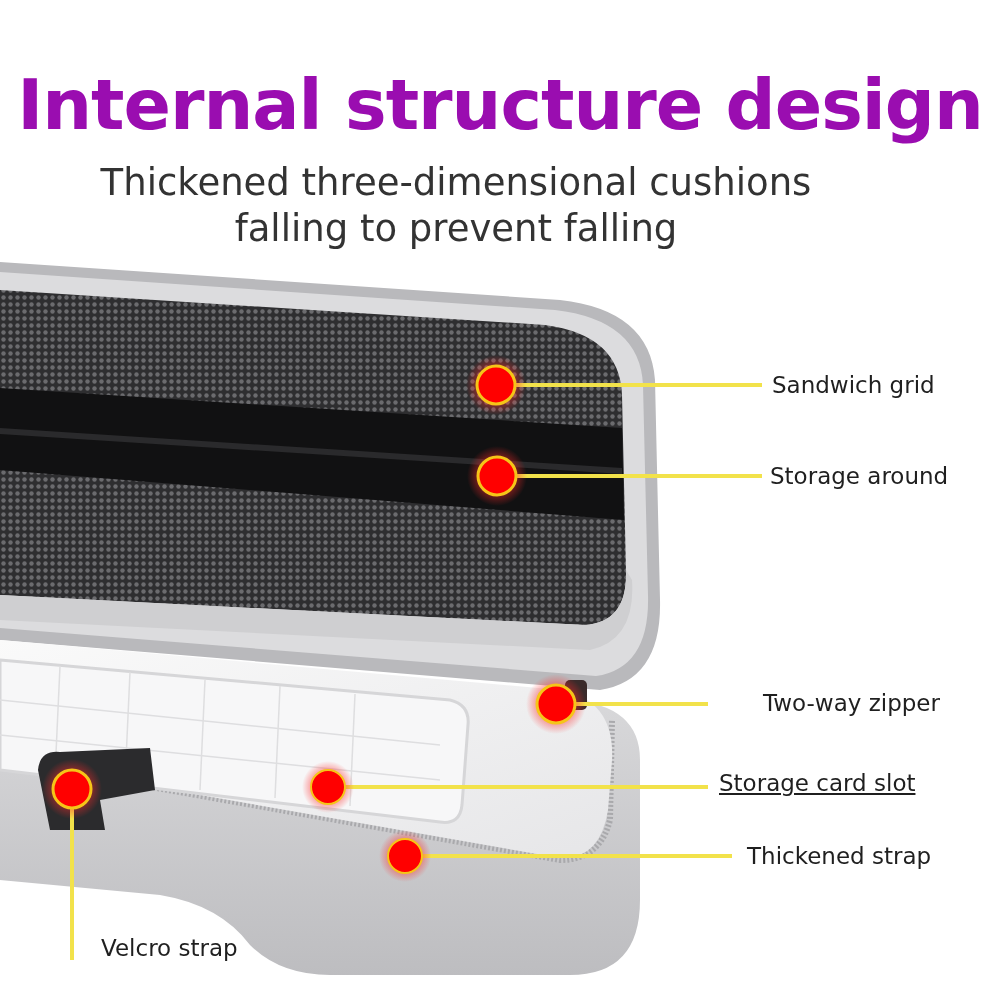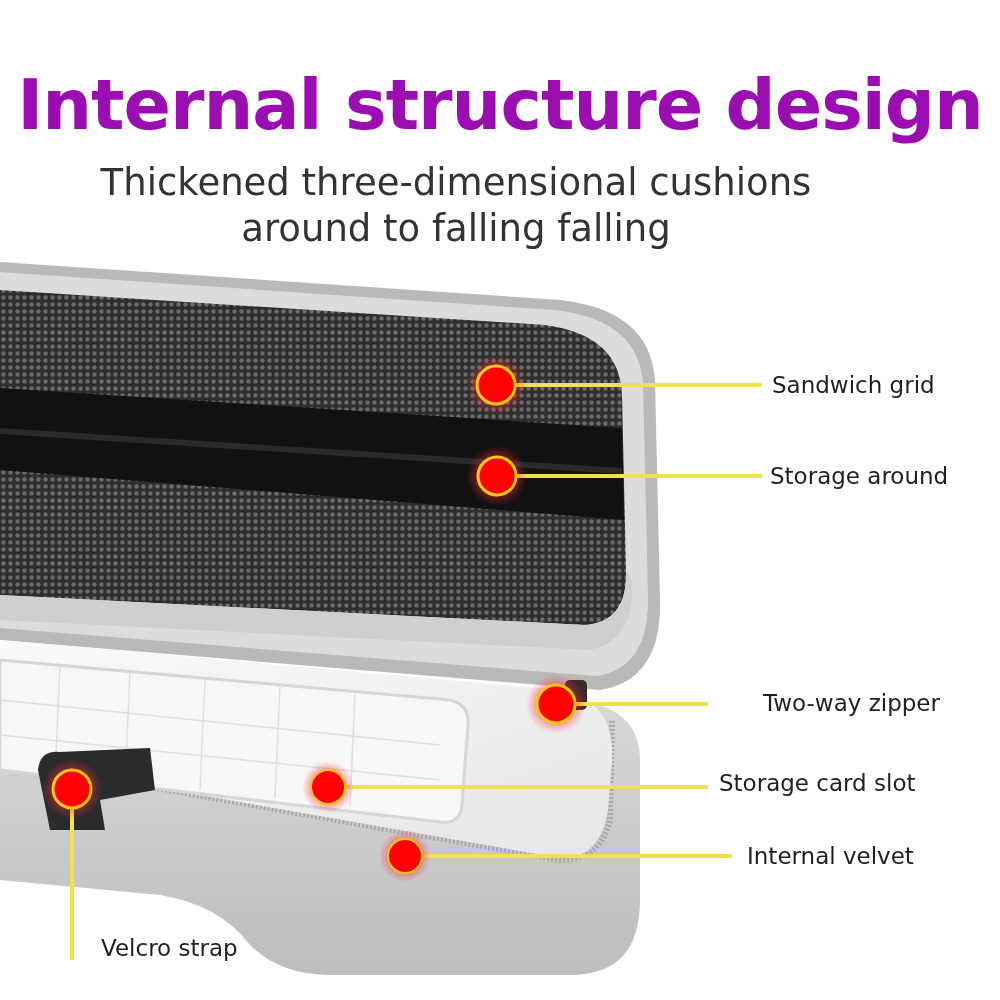--- a/index.html
+++ b/index.html
@@ -8,21 +8,21 @@
   .subtitle { position:absolute; left:0; top:160px; width:912px; text-align:center; font-family:"DejaVu Sans", sans-serif; font-size:37px; color:#333333; line-height:46px; }
   .case { position:absolute; left:0; top:0; width:1000px; height:1000px; }
   .label { position:absolute; font-family:"DejaVu Sans", sans-serif; font-size:23px; color:#1f1f1f; white-space:nowrap; line-height:28px; }
 </style>
 </head>
 <body>
 
 <div class="title">Internal structure design</div>
 <div class="subtitle">
   <div>Thickened three-dimensional cushions</div>
-  <div>around to falling falling</div>
+  <div>falling to prevent falling</div>
 </div>
 
 <svg class="case" viewBox="0 0 1000 1000" xmlns="http://www.w3.org/2000/svg">
   <defs>
     <pattern id="mesh" width="7" height="7" patternUnits="userSpaceOnUse">
       <rect width="7" height="7" fill="#2e2e30"></rect>
       <circle cx="3.5" cy="3.5" r="2.2" fill="#6b6b6e"></circle>
     </pattern>
     <linearGradient id="shellGrad" x1="0" y1="0" x2="0" y2="1">
       <stop offset="0" stop-color="#d8d8da"></stop>
@@ -94,15 +94,15 @@
     <circle cx="405" cy="856" r="26" fill="url(#glow)"></circle>
     <circle cx="405" cy="856" r="17" fill="#ff0000" stroke="#f5c518" stroke-width="2"></circle>
     <circle cx="72" cy="789" r="30" fill="url(#glow)"></circle>
     <circle cx="72" cy="789" r="19" fill="#ff0000" stroke="#f5c518" stroke-width="3"></circle>
   </g>
 </svg>
 
 <div class="label" style="left:772px; top:371px;">Sandwich grid</div>
 <div class="label" style="left:770px; top:462px;">Storage around</div>
 <div class="label" style="left:716px; top:689px;margin-left:47px;">Two-way zipper</div>
-<div class="label" style="left:719px; top:769px;">Storage card slot</div>
-<div class="label" style="left:747px; top:842px;">Internal velvet</div>
+<div class="label" style="left:719px; top:769px;text-decoration:underline;">Storage card slot</div>
+<div class="label" style="left:747px; top:842px;">Thickened strap</div>
 <div class="label" style="left:84px; top:934px;margin-left:17px;">Velcro strap</div>
 
 </body></html>

